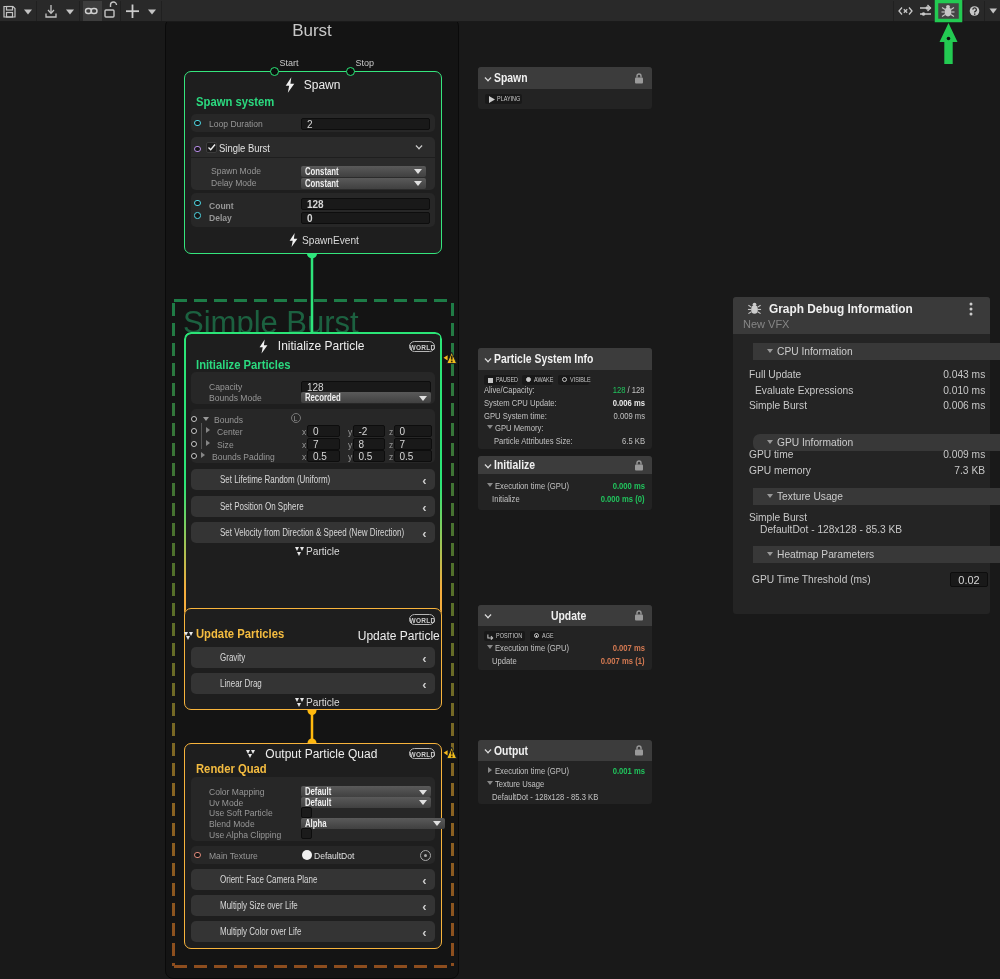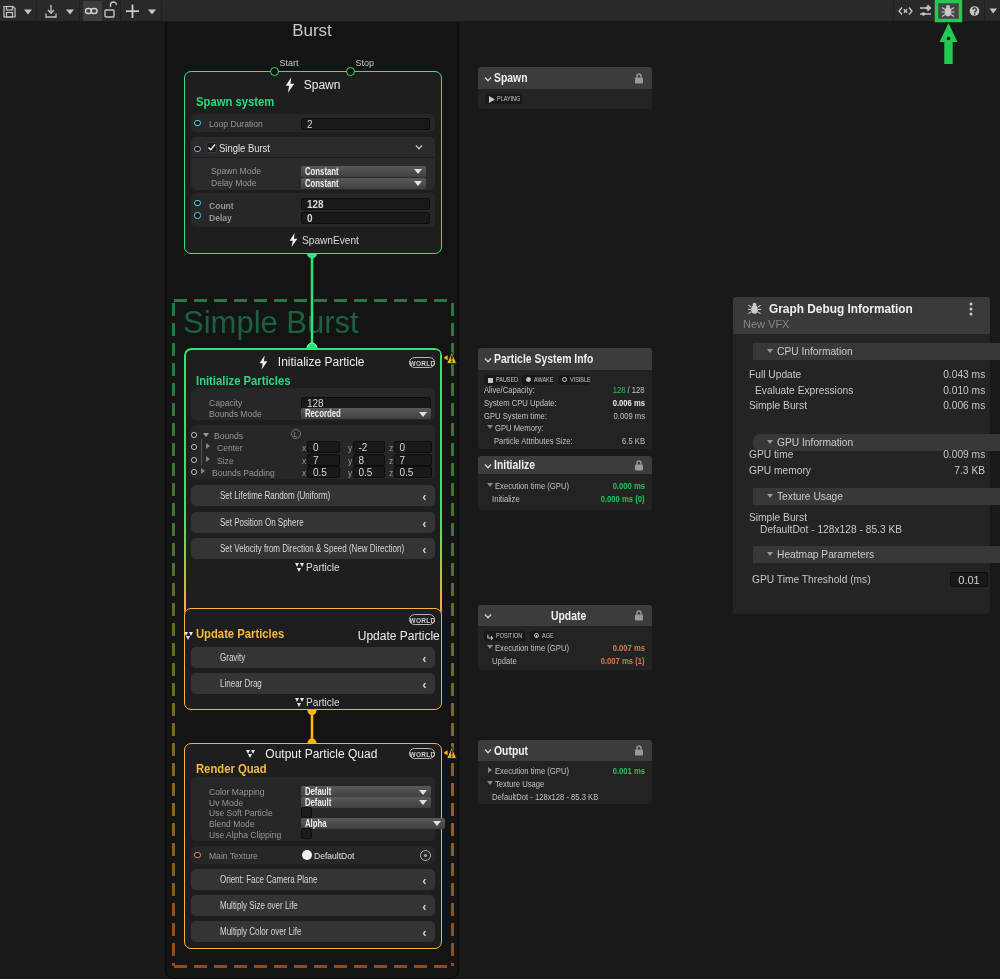--- a/index.html
+++ b/index.html
@@ -150,21 +150,21 @@
     <div class="port" style="left:3.5px; top:19.5px;"></div>
     <div class="lab" style="left:18px; top:19.5px;">Delay</div>
     <div class="field" style="left:110.5px; top:19px; width:129px;">0</div>
   </div>
   <div class="a" style="left:104px;top:162px;"><svg width="11" height="14" viewBox="0 0 14 18">
           <path d="M8.5 0 L2 10 L6 10 L4.5 18 L12 7.5 L7.5 7.5 Z" fill="#f0f0f0"></path>
         </svg></div>
   <div class="lab" style="left:118px; top:163px; color:#dadada; font-size:11px; transform:scaleX(.92); transform-origin:0 50%;">SpawnEvent</div>
 </div>
 
-<div class="a node" id="initnode" style="top:348px; height:292px;">
+<div class="a node" id="initnode" style="top:332px; height:292px;">
   <div class="nb nbgrad"></div>
   <div class="nhead" style="top:5px; height:18px;">
         <svg width="11" height="15" viewBox="0 0 14 18">
           <path d="M8.5 0 L2 10 L6 10 L4.5 18 L12 7.5 L7.5 7.5 Z" fill="#f0f0f0"></path>
         </svg>
         <span>Initialize Particle</span>
       </div>
   <div class="world" style="right:7px; top:9px;">WORLD</div>
   <div class="syslab" style="top:26px; color:#2bd97f;">Initialize Particles</div>
   <div class="rowbox" style="top:40px; height:32px;">
@@ -400,21 +400,21 @@
       <div class="dval" style="top:151px;">0.009 ms</div>
   <div class="drow" style="left:16px; top:167px;">GPU memory</div>
       <div class="dval" style="top:167px;">7.3 KB</div>
 
   <div class="sechead" style="top:191px;"><em>Texture Usage</em><div class="td" style="position:absolute;left:14px;top:6px;border-top-color:#999;"></div></div>
   <div class="drow" style="left:16px; top:214px;">Simple Burst</div>
   <div class="drow" style="left:27px; top:226px;">DefaultDot - 128x128 - 85.3 KB</div>
 
   <div class="sechead" style="top:249px;"><em>Heatmap Parameters</em><div class="td" style="position:absolute;left:14px;top:6px;border-top-color:#999;"></div></div>
   <div class="drow" style="left:19px; top:276px;">GPU Time Threshold (ms)</div>
-  <div class="a" style="right:2px;top:274.5px;width:38px;height:15px;background:#191919;border:1px solid #0d0d0d;border-radius:2px;color:#d6d6d6;font-size:11px;line-height:14px;text-align:center;">0.01</div>
+  <div class="a" style="right:2px;top:274.5px;width:38px;height:15px;background:#191919;border:1px solid #0d0d0d;border-radius:2px;color:#d6d6d6;font-size:11px;line-height:14px;text-align:center;">0.02</div>
 </div>
 
 <div class="a" id="toolbar"></div>
 <svg class="ov" width="1000" height="23" viewBox="0 0 1000 23">
 
   <g stroke="#c4c4c4" stroke-width="1.2" fill="none">
     <path d="M4 6.5 L4 17 L15 17 L15 8.5 L13 6.5 Z" fill="none"></path>
     <rect x="6.5" y="6.5" width="6" height="3.5"></rect>
     <rect x="6.5" y="12.5" width="6" height="4.5"></rect>
   </g>

